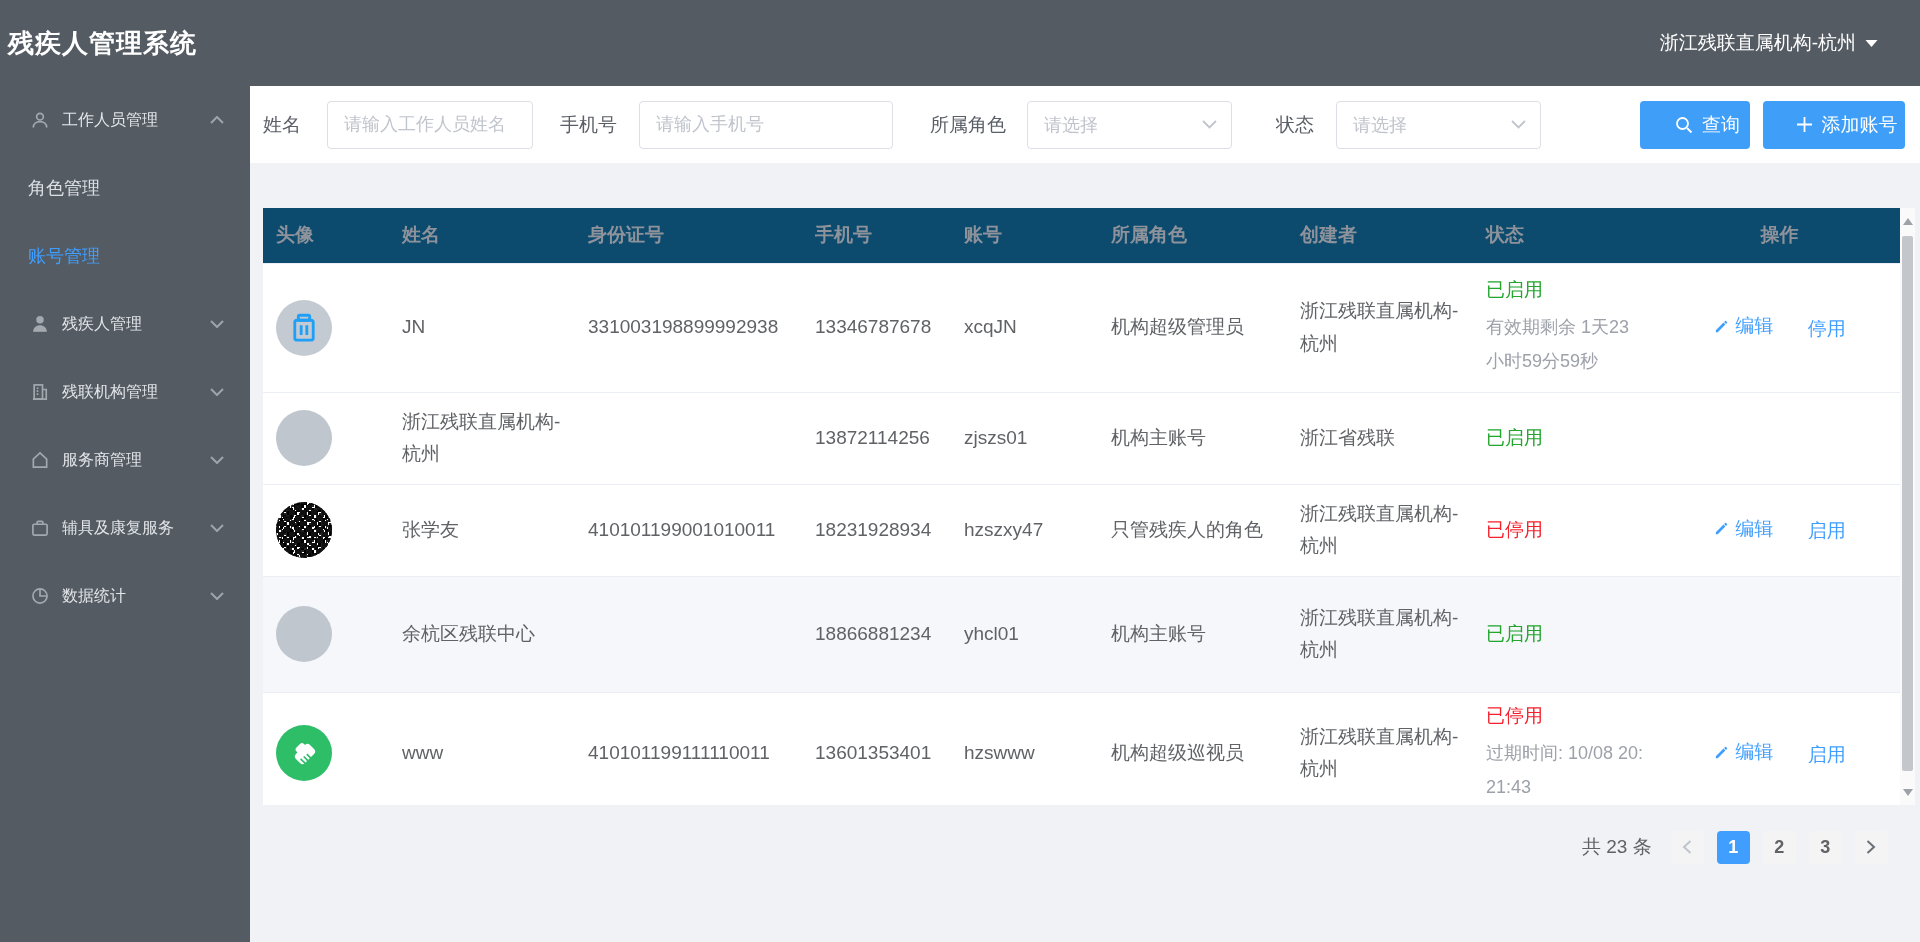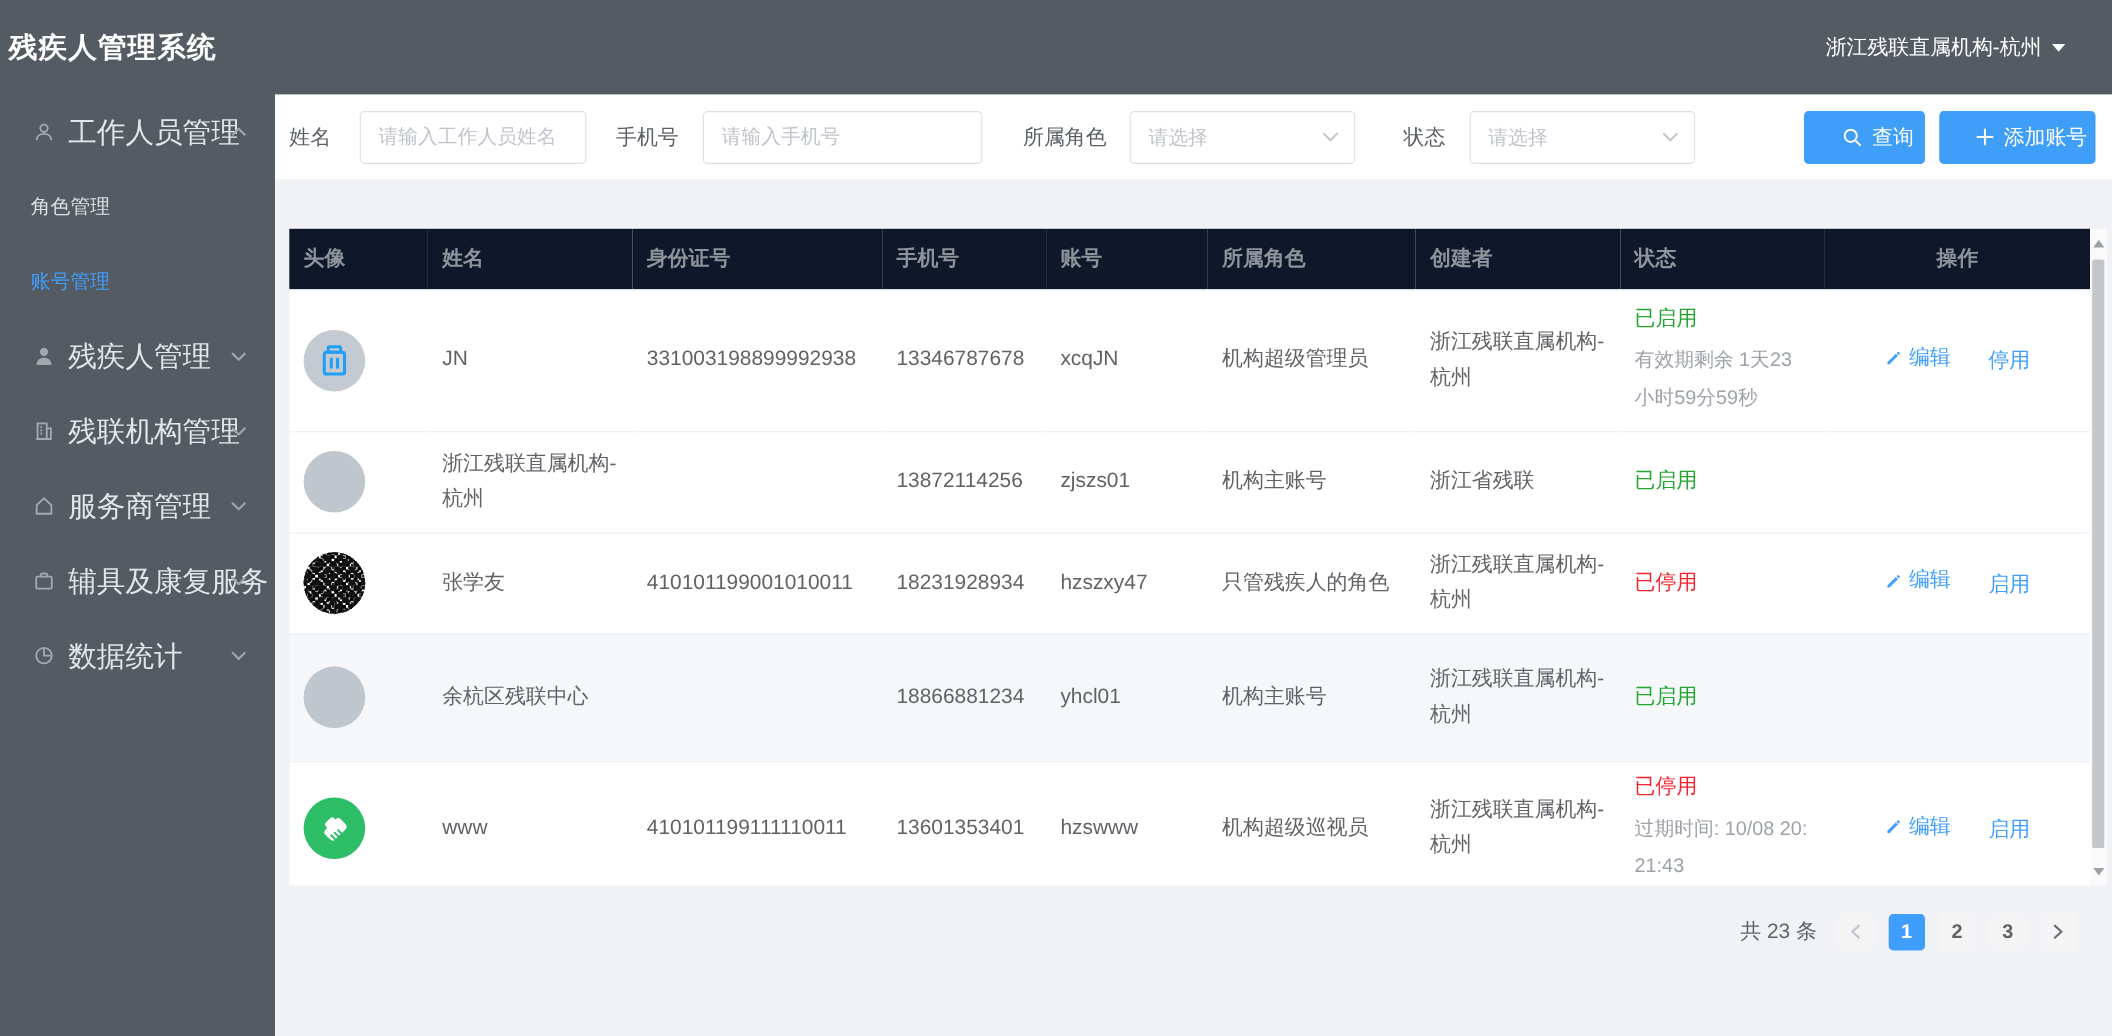--- a/index.html
+++ b/index.html
@@ -13,38 +13,38 @@
   
   .sidebar { position:absolute; left:0; top:0; width:250px; height:942px; background:#545B63; }
   .topbar  { position:absolute; left:0; top:0; width:1920px; height:86px; background:#545B63; }
   .app-title { position:absolute; left:8px; top:26px; font-size:26px; font-weight:bold; color:#FFFFFF; letter-spacing:1px; }
   .org-switcher { position:absolute; right:42px; top:30px; display:flex; align-items:center; gap:9px; color:#FFFFFF; font-size:19px; cursor:pointer; }
   .org-switcher svg { display:block; }
 
   .menu { position:absolute; left:0; top:86px; width:250px; }
   .menu-row { height:68px; display:flex; align-items:center; position:relative; cursor:pointer; }
   .menu-row .mi { margin-left:30px; width:20px; height:20px; flex:0 0 20px; }
-  .menu-row .ml { margin-left:12px; font-size:26px; color:#E2E5E9; }
+  .menu-row .ml { margin-left:12px; font-size:16px; color:#E2E5E9; }
   .menu-row .chev { position:absolute; right:26px; }
   .menu-row.sub .ml { margin-left:28px; font-size:18px; color:#DCE0E5; }
   .menu-row.sub .ml.active { color:#409EFF; }
 
   
   .filter-panel { position:absolute; left:250px; top:86px; width:1670px; height:77px; background:#FFFFFF; display:flex; align-items:center; }
   .f-label { font-size:19px; color:#5A5E66; white-space:nowrap; }
   .f-input { height:48px; border:1px solid #DCDFE6; border-radius:4px; background:#fff; font-size:18px; color:#606266; padding:0 16px; outline:none; font-family:inherit; }
   .f-input::placeholder { color:#C0C4CC; }
   .f-select { height:48px; border:1px solid #DCDFE6; border-radius:4px; background:#fff; display:flex; align-items:center; justify-content:space-between; padding:0 14px 0 16px; cursor:pointer; }
   .f-select .ph { font-size:18px; color:#C0C4CC; }
   .btn { height:48px; border:none; border-radius:4px; background:#3F9EF8; color:#fff; font-size:19px; display:flex; align-items:center; justify-content:center; gap:9px; cursor:pointer; font-family:inherit;padding-left:25px; }
 
   
   .table-panel { position:absolute; left:263px; top:208px; width:1652px; height:597px; background:#FFFFFF; }
   table { border-collapse:collapse; table-layout:fixed; width:1637px; }
-  th { height:55px; background:#0f172a; color:#8E939B; font-size:19px; font-weight:bold; text-align:left; padding-left:13px; }
+  th { height:55px; background:#0c4a6e; color:#8E939B; font-size:19px; font-weight:bold; text-align:left; padding-left:13px; }
   th.c-ops { text-align:center; padding-left:0; }
   td { font-size:19px; color:#606266; padding:10px 13px; vertical-align:middle; border-top:1px solid #EBEEF5; line-height:1.7; word-break:break-all; }
   tr.h1 td { height:129px; } tr.h2 td { height:92px; } tr.h3 td { height:92px; }
   tr.h4 td { height:116px; } tr.h5 td { height:110px; }
   tr.hovered td { background:#F5F7FA; }
   td.c-ops { text-align:center; white-space:nowrap; }
 
   .avatar { width:56px; height:56px; border-radius:50%; display:flex; align-items:center; justify-content:center; overflow:hidden; position:relative; }
   .avatar.plain { background:#C0C6CE; }
   .avatar.trash { background:#C4CAD2; }

